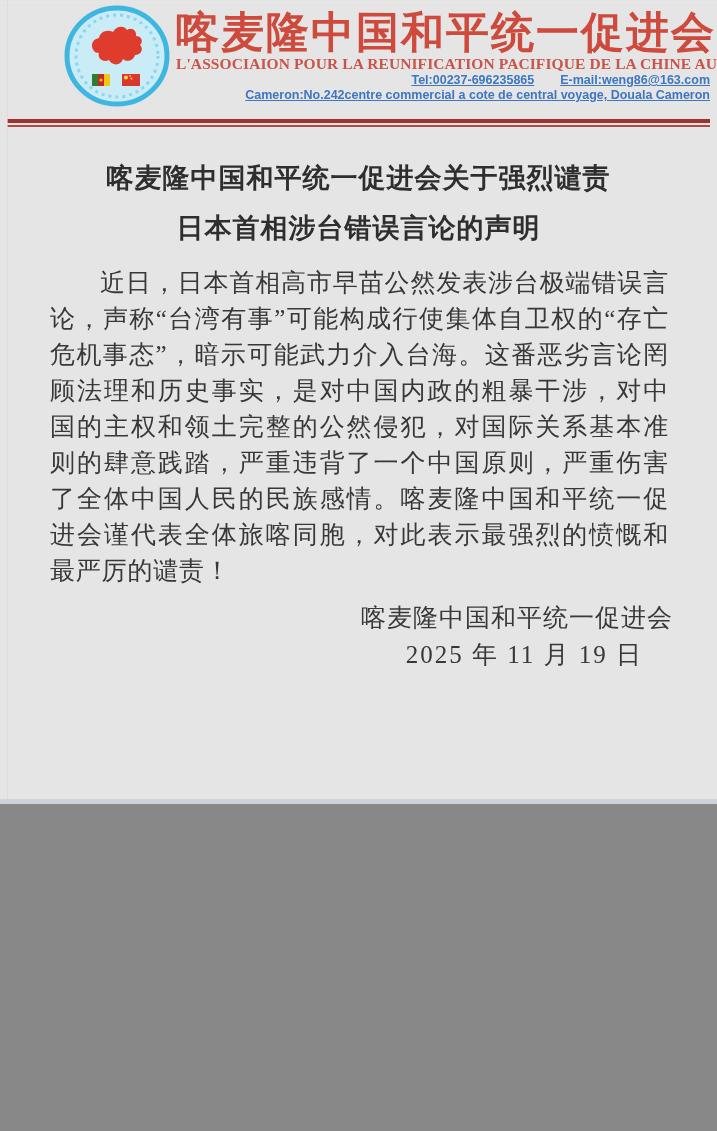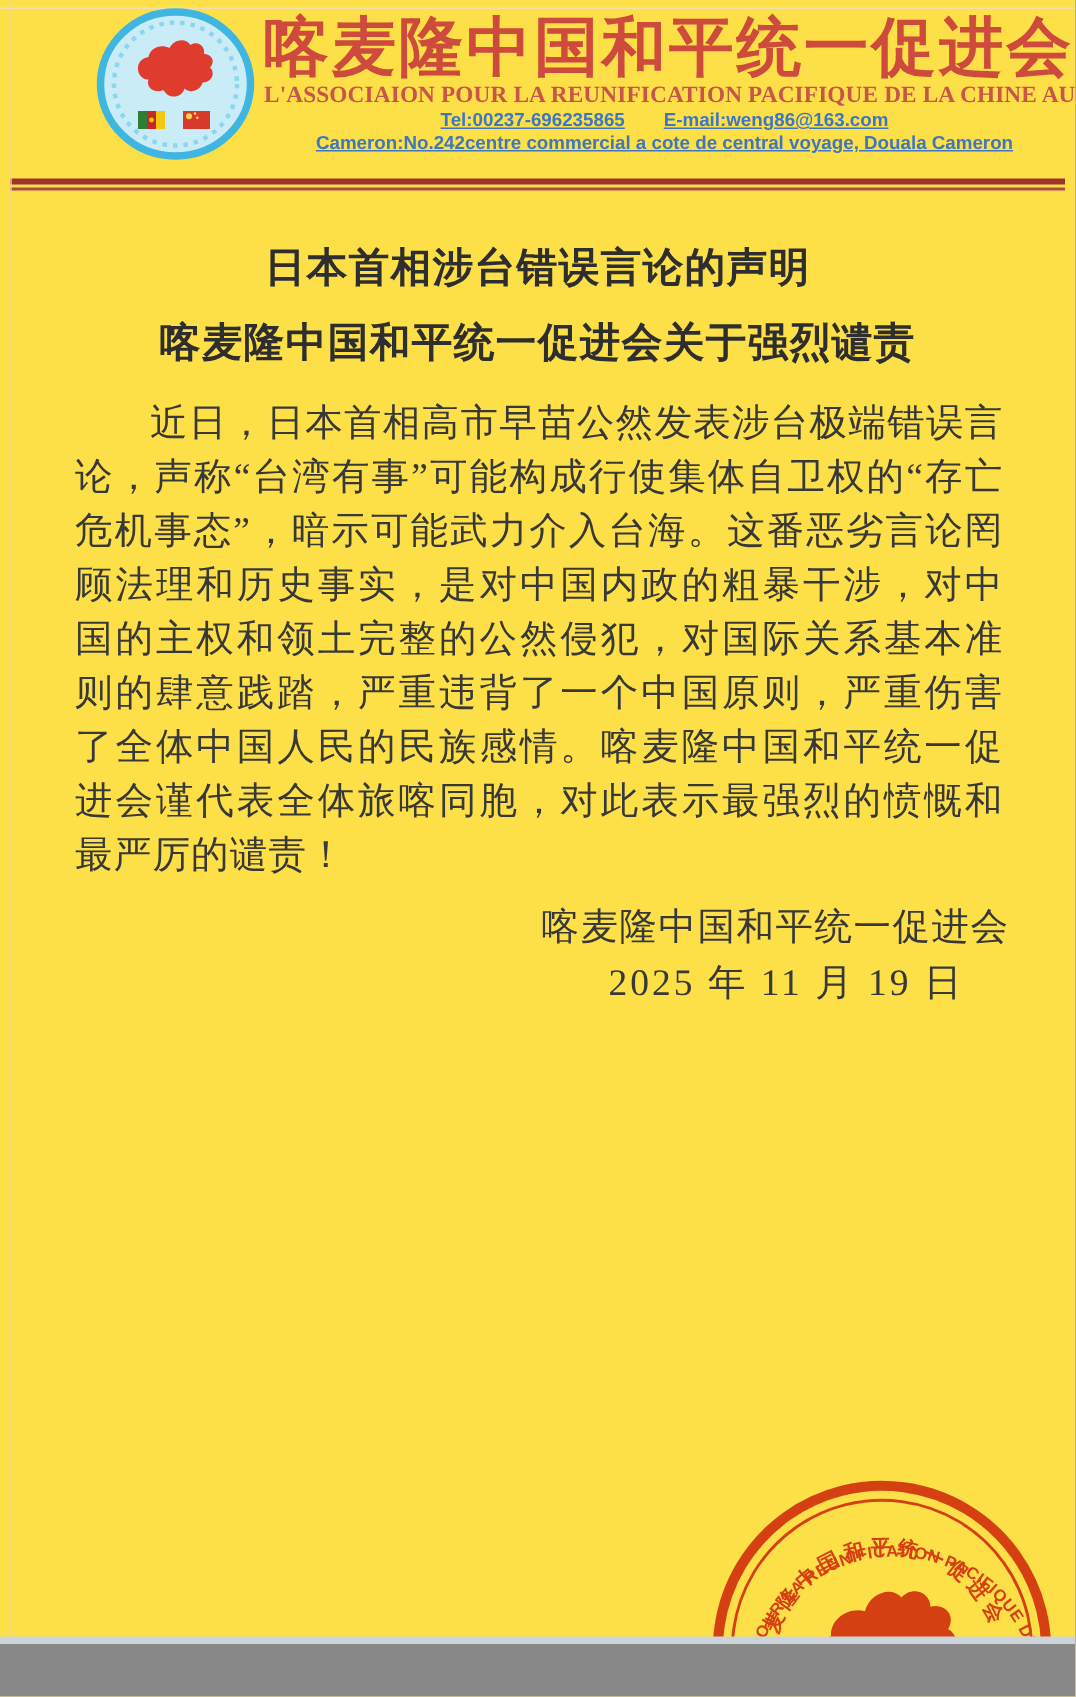--- a/index.html
+++ b/index.html
@@ -1,20 +1,20 @@
 <!DOCTYPE html>
 <html><head>
 <meta charset="utf-8">
 <style>
   html,body{margin:0;padding:0;background:#888;}
   .page{
     position:relative;
-    width:717px;height:1096px;
+    width:717px;height:804px;
     margin:0 auto;
-    background:#fde047;
+    background:#e5e5e5;
     overflow:hidden;
     font-family:"Liberation Serif","DejaVu Serif",serif;
     color:#3a3a3a;
   }
   .scan-edge-left{position:absolute;left:7px;top:0;bottom:0;width:1px;background:#e2d4d2;opacity:.7;}
   .scan-edge-top{position:absolute;left:0;top:5px;right:0;height:1px;background:#e6e0de;opacity:.7;}
   .scan-edge-bottom{position:absolute;left:0;bottom:0;right:0;height:5px;background:#ccd3d9;}
 
   
   .letterhead{position:relative;height:114px;}
@@ -27,20 +27,21 @@
   }
   .org-fr{
     font-family:"Liberation Serif","DejaVu Serif",serif;
     font-weight:bold;font-size:15.5px;line-height:18px;
     color:#c9544a;white-space:nowrap;letter-spacing:.1px;
   }
   .contact-line{
     font-family:"Liberation Sans","DejaVu Sans",sans-serif;
     font-weight:bold;font-size:12.5px;line-height:15px;
     color:#3f76c0;
+    text-align:right;
   }
   .contact-line span{text-decoration:underline;}
   .contact-gap{display:inline-block;width:26px;}
   .head-rule{
     margin:5px 7px 0 7px;height:2px;
     border-top:4px solid #9e332e;
     border-bottom:2px solid #b04a42;
   }
 
   
@@ -101,22 +102,22 @@
     <div class="head-text">
       <div class="org-zh">喀麦隆中国和平统一促进会</div>
       <div class="org-fr">L'ASSOCIAION POUR LA REUNIFICATION PACIFIQUE DE LA CHINE AU CAMEROUN</div>
       <div class="contact-line"><span>Tel:00237-696235865</span><span class="contact-gap"></span><span>E-mail:weng86@163.com</span></div>
       <div class="contact-line"><span>Cameron:No.242centre commercial a cote de central voyage, Douala Cameron</span></div>
     </div>
   </div>
   <div class="head-rule"></div>
 
   <div class="doc-title">
+    <div>喀麦隆中国和平统一促进会关于强烈谴责</div>
     <div>日本首相涉台错误言论的声明</div>
-    <div>喀麦隆中国和平统一促进会关于强烈谴责</div>
   </div>
 
   <div class="doc-body">
     <p>近日，日本首相高市早苗公然发表涉台极端错误言论，声称“台湾有事”可能构成行使集体自卫权的“存亡危机事态”，暗示可能武力介入台海。这番恶劣言论罔顾法理和历史事实，是对中国内政的粗暴干涉，对中国的主权和领土完整的公然侵犯，对国际关系基本准则的肆意践踏，严重违背了一个中国原则，严重伤害了全体中国人民的民族感情。喀麦隆中国和平统一促进会谨代表全体旅喀同胞，对此表示最强烈的愤慨和最严厉的谴责！</p>
   </div>
 
   <div class="sig-line">喀麦隆中国和平统一促进会</div>
   <div class="date-line">2025 年 11 月 19 日</div>
 
   <div class="stamp">

